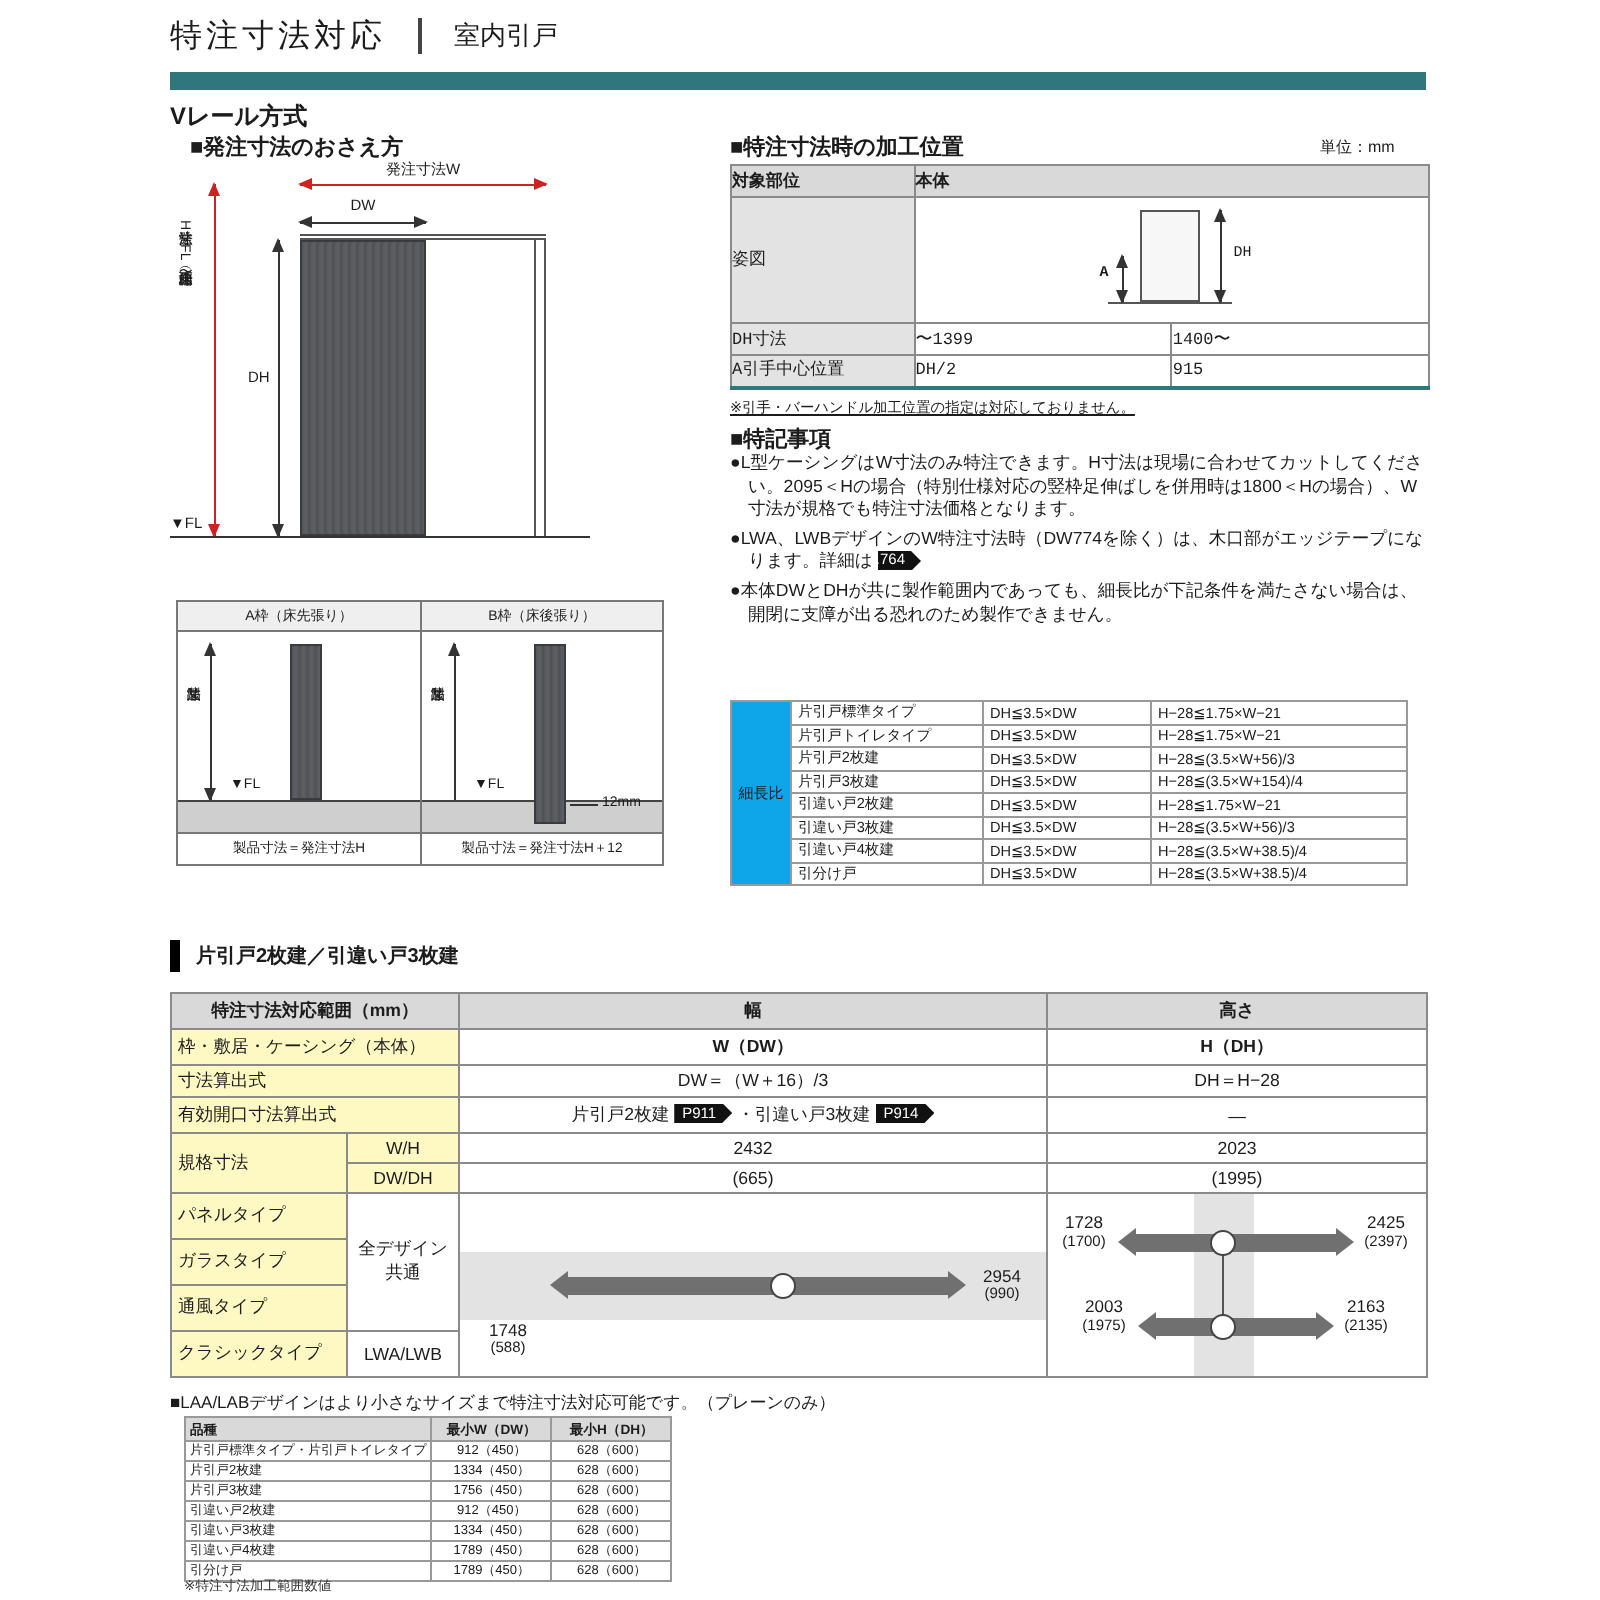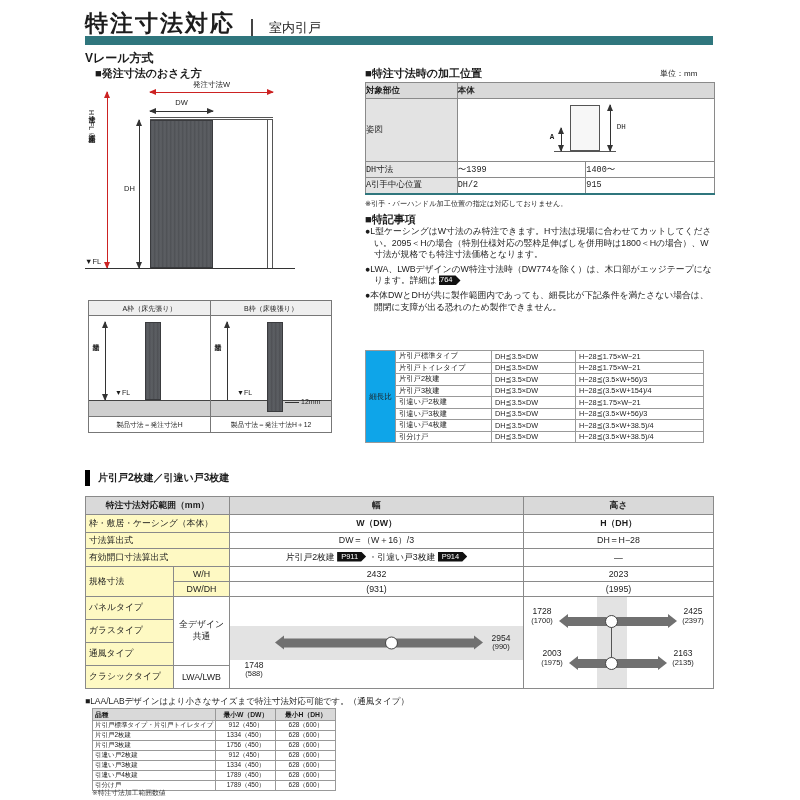--- a/index.html
+++ b/index.html
@@ -3,21 +3,21 @@
 <meta charset="utf-8">
 <style>
   * { margin:0; padding:0; box-sizing:border-box; }
   html,body { background:#fff; }
   body { width:800px; height:800px; font-family:"Liberation Sans","DejaVu Sans",sans-serif; color:#1c1c1c; }
   .page { position:relative; width:800px; height:800px; background:#fff; overflow:hidden; }
   .abs { position:absolute; }
 
   
   .hdr { position:absolute; left:85px; top:8px; display:flex; align-items:flex-end; }
-  .hdr .title { font-size:23px; font-weight:bold; letter-spacing:2px; }
+  .hdr .title { font-size:16px; font-weight:normal; letter-spacing:2px; }
   .hdr .vdiv { width:2px; height:18px; background:#444; margin:0 16px 2px 16px; }
   .hdr .subtitle { font-size:13px; padding-bottom:2px; }
   .tealbar { position:absolute; left:85px; top:36px; width:628px; height:9px; background:#2f767d; }
   .rail { position:absolute; left:85px; top:50px; font-size:12px; font-weight:bold; }
 
   .sec-title { font-size:11px; font-weight:bold; }
 
   
   .dimh { position:absolute; border-top:1px solid #c22; }
   .dimh::before { content:""; position:absolute; left:-1px; top:-4px; width:0; height:0; border-top:3.5px solid transparent; border-bottom:3.5px solid transparent; border-right:7px solid #c22; }
@@ -44,21 +44,21 @@
   .floorband { position:absolute; left:0; right:0; top:84px; height:16px; background:#cfcfcf; border-top:1px solid #444; }
   .fcap { height:16px; line-height:16px; border-top:1px solid #777; font-size:6.8px; text-align:center; }
 
   
   .mtable { position:absolute; left:365px; top:82px; width:350px; border-collapse:collapse; border-bottom:2px solid #2f767d; }
   .mtable td { border:1px solid #8a8a8a; font-size:8.5px; text-align:left; vertical-align:middle; padding:1px 0;font-family:Liberation Mono, monospace; }
   .mtable .lab { background:#e3e3e3; width:92px; }
   .mtable .hd  { background:#d9d9d9; font-weight:bold; }
   .figwrap { position:relative; width:100%; height:60px; }
 
-  .note7 { font-size:7.2px; }
+  .note7 { font-size:7.2px;text-decoration:underline; }
 
   
   .bullets { position:absolute; left:365px; top:226px; width:352px; font-size:8.8px; line-height:1.32; }
   .bullets .bi { padding-left:9px; text-indent:-9px; margin-bottom:3px; }
 
   .ptag { display:inline-block; background:#111; color:#fff; font-size:7.5px; line-height:10px; padding:0 8px 0 4px; clip-path:polygon(0 0,calc(100% - 5px) 0,100% 50%,calc(100% - 5px) 100%,0 100%); vertical-align:1px; }
 
   
   .sltable { position:absolute; left:365px; top:350px; border-collapse:collapse; }
   .sltable td { border:1px solid #999; font-size:7.3px; padding:0 3px; height:11.5px; white-space:nowrap; }
@@ -279,21 +279,21 @@
       <td class="ctr">—</td>
     </tr>
     <tr style="height:15px;">
       <td class="lab" rowspan="2">規格寸法</td>
       <td class="lab ctr">W/H</td>
       <td class="ctr">2432</td>
       <td class="ctr">2023</td>
     </tr>
     <tr style="height:15px;">
       <td class="lab ctr">DW/DH</td>
-      <td class="ctr">(931)</td>
+      <td class="ctr">(665)</td>
       <td class="ctr">(1995)</td>
     </tr>
     <tr style="height:23px;">
       <td class="lab">パネルタイプ</td>
       <td class="ctr" rowspan="3">全デザイン共通</td>
       <td class="barcell" rowspan="4">
         <div class="hband"></div>
         <div class="rlab" style="left:6px;top:50%;transform:translateY(-50%);width:36px;margin-top:27px;"><span>1748</span><span class="sub">(588)</span></div>
         <div class="rbar" style="left:54px;width:190px;top:50%;transform:translateY(-50%);"></div>
         <div class="rcircle" style="left:155px;top:50%;transform:translateY(-50%);"></div>
@@ -318,21 +318,21 @@
     <tr style="height:23px;">
           <td class="lab">通風タイプ</td>
         </tr>
     <tr style="height:23px;">
       <td class="lab">クラシックタイプ</td>
       <td class="ctr">LWA/LWB</td>
     </tr>
   </tbody>
     </table>
 
-  <div class="laanote">■LAA/LABデザインはより小さなサイズまで特注寸法対応可能です。（通風タイプ）</div>
+  <div class="laanote">■LAA/LABデザインはより小さなサイズまで特注寸法対応可能です。（プレーンのみ）</div>
   <table class="stable">
     <tbody>
         <tr>
       <td class="shd snm">品種</td>
       <td class="shd sv">最小W（DW）</td>
       <td class="shd sv">最小H（DH）</td>
     </tr>
     <tr>
           <td class="snm">片引戸標準タイプ・片引戸トイレタイプ</td>
           <td class="sv">912（450）</td>

